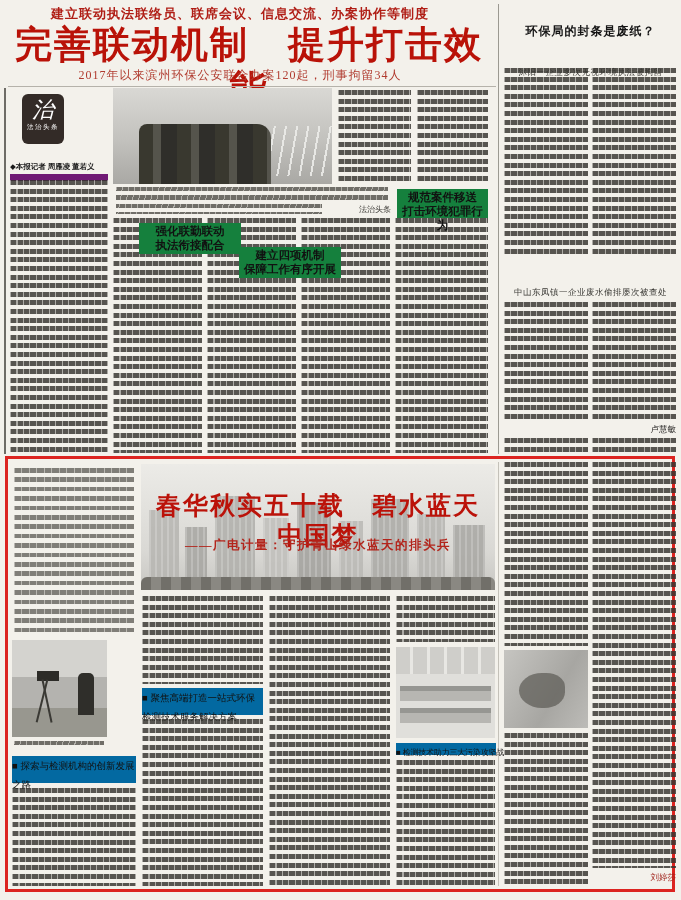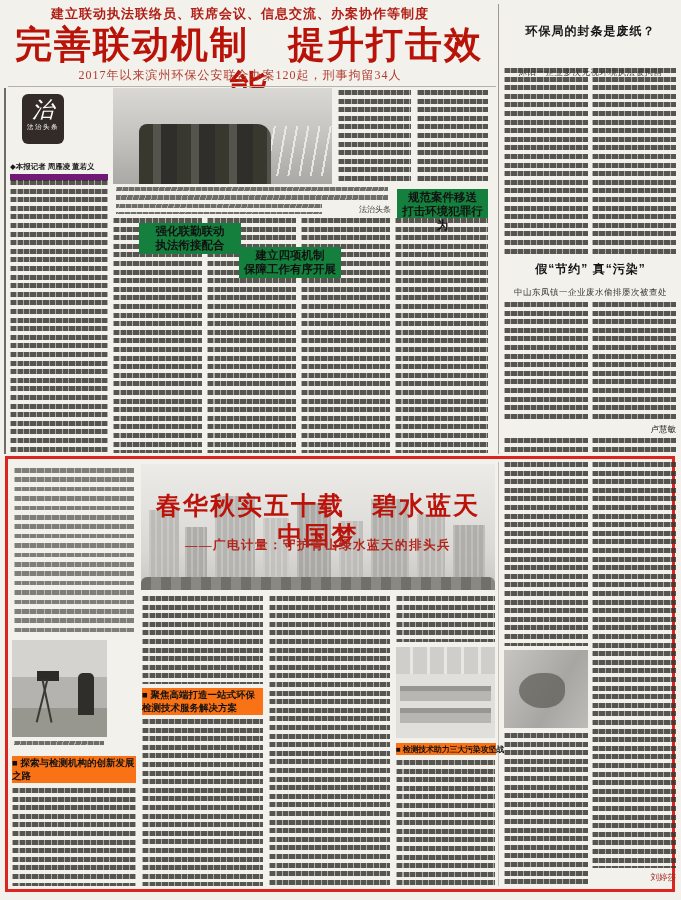--- a/index.html
+++ b/index.html
@@ -20,22 +20,22 @@
   .kicker{font-family:"Liberation Sans","DejaVu Sans",sans-serif;font-weight:bold;
       font-size:13px;line-height:16px;text-align:center;color:#b01e16;letter-spacing:1px;}
   .mainhead{font-family:"Liberation Sans","DejaVu Sans",sans-serif;font-weight:bold;
       font-size:37px;line-height:44px;text-align:center;color:#b91208;letter-spacing:2px;}
   .mainsub{font-size:12px;line-height:14px;text-align:center;color:#b03a2e;letter-spacing:1px;}
   .rheads{font-family:"Liberation Sans","DejaVu Sans",sans-serif;font-weight:bold;
       font-size:12px;line-height:22px;text-align:center;color:#141414;letter-spacing:1px;}
   .rsub{font-size:8.5px;line-height:12px;text-align:center;color:#3a3935;letter-spacing:.5px;}
   .ch{font-family:"Liberation Sans","DejaVu Sans",sans-serif;font-weight:bold;font-size:11.5px;
       line-height:14px;text-align:center;color:#111;background:#15803d;padding-top:1px;}
-  .sec{font-family:"Liberation Sans","DejaVu Sans",sans-serif;font-weight:bold;
-      font-size:9.5px;line-height:13px;color:#121110;background:#f97316;}
+  .sec{font-family:"Liberation Sans","DejaVu Sans",sans-serif;font-weight:normal;
+      font-size:9.5px;line-height:19px;color:#121110;background:#0369a1;}
   .byline{font-size:8.5px;color:#2a2927;text-align:right;}
   .credit{font-size:8px;color:#35332f;text-align:right;background:#f3f1eb;padding-left:3px;}
   .rule{background:#b5b2aa;}
   
   .photo{position:absolute;overflow:hidden;background:linear-gradient(#d9d8d4,#c2c1bd 55%,#a9a8a4);}
   .figures{position:absolute;left:12%;right:28%;top:38%;bottom:0;border-radius:8px 14px 0 0;
       background:repeating-linear-gradient(90deg,#39382f 0 14px,#55544c 14px 22px,#2f2e2a 22px 38px);}
   .railing{position:absolute;right:0;width:52%;top:40%;bottom:8%;
       background:repeating-linear-gradient(100deg, rgba(236,236,233,.9) 0 2px, transparent 2px 11px);}
   .skyline{position:absolute;left:0;right:0;bottom:12px;top:18%;opacity:.85;}
@@ -109,21 +109,20 @@
     <div>保障工作有序开展</div>
   </div>
 
   <div class="abs" style="left:498px;top:4px;width:1px;height:450px;background:#9b9991;"></div>
 
   <div class="abs rheads" style="left:503px;top:20px;width:175px;">环保局的封条是废纸？</div>
   <div class="abs rsub" style="left:503px;top:66px;width:175px;">沭阳一企业多次无视环境执法被拘留</div>
   <div class="greek" style="left:504px;top:68px;width:84px;height:186px;"></div>
   <div class="greek" style="left:592px;top:68px;width:84px;height:186px;"></div>
 
-  <div class="abs rheads" style="left:503px;top:258px;width:175px;">假“节约” 真“污染”</div>
   <div class="abs rsub" style="left:503px;top:286px;width:175px;">中山东凤镇一企业废水偷排屡次被查处</div>
   <div class="greek" style="left:504px;top:302px;width:84px;height:120px;"></div>
   <div class="greek" style="left:592px;top:302px;width:84px;height:120px;"></div>
   <div class="abs byline" style="left:600px;top:424px;width:76px;">卢慧敏</div>
 
   <div class="greek" style="left:504px;top:438px;width:84px;height:15px;"></div>
   <div class="greek" style="left:592px;top:438px;width:84px;height:15px;"></div>
 
   <div class="abs" style="left:5px;top:456px;width:670px;height:436px;box-sizing:border-box;border:3px solid #dc2420;"></div>
   <div class="abs" style="left:498px;top:462px;width:1px;height:424px;background:#c4c1b9;"></div>

